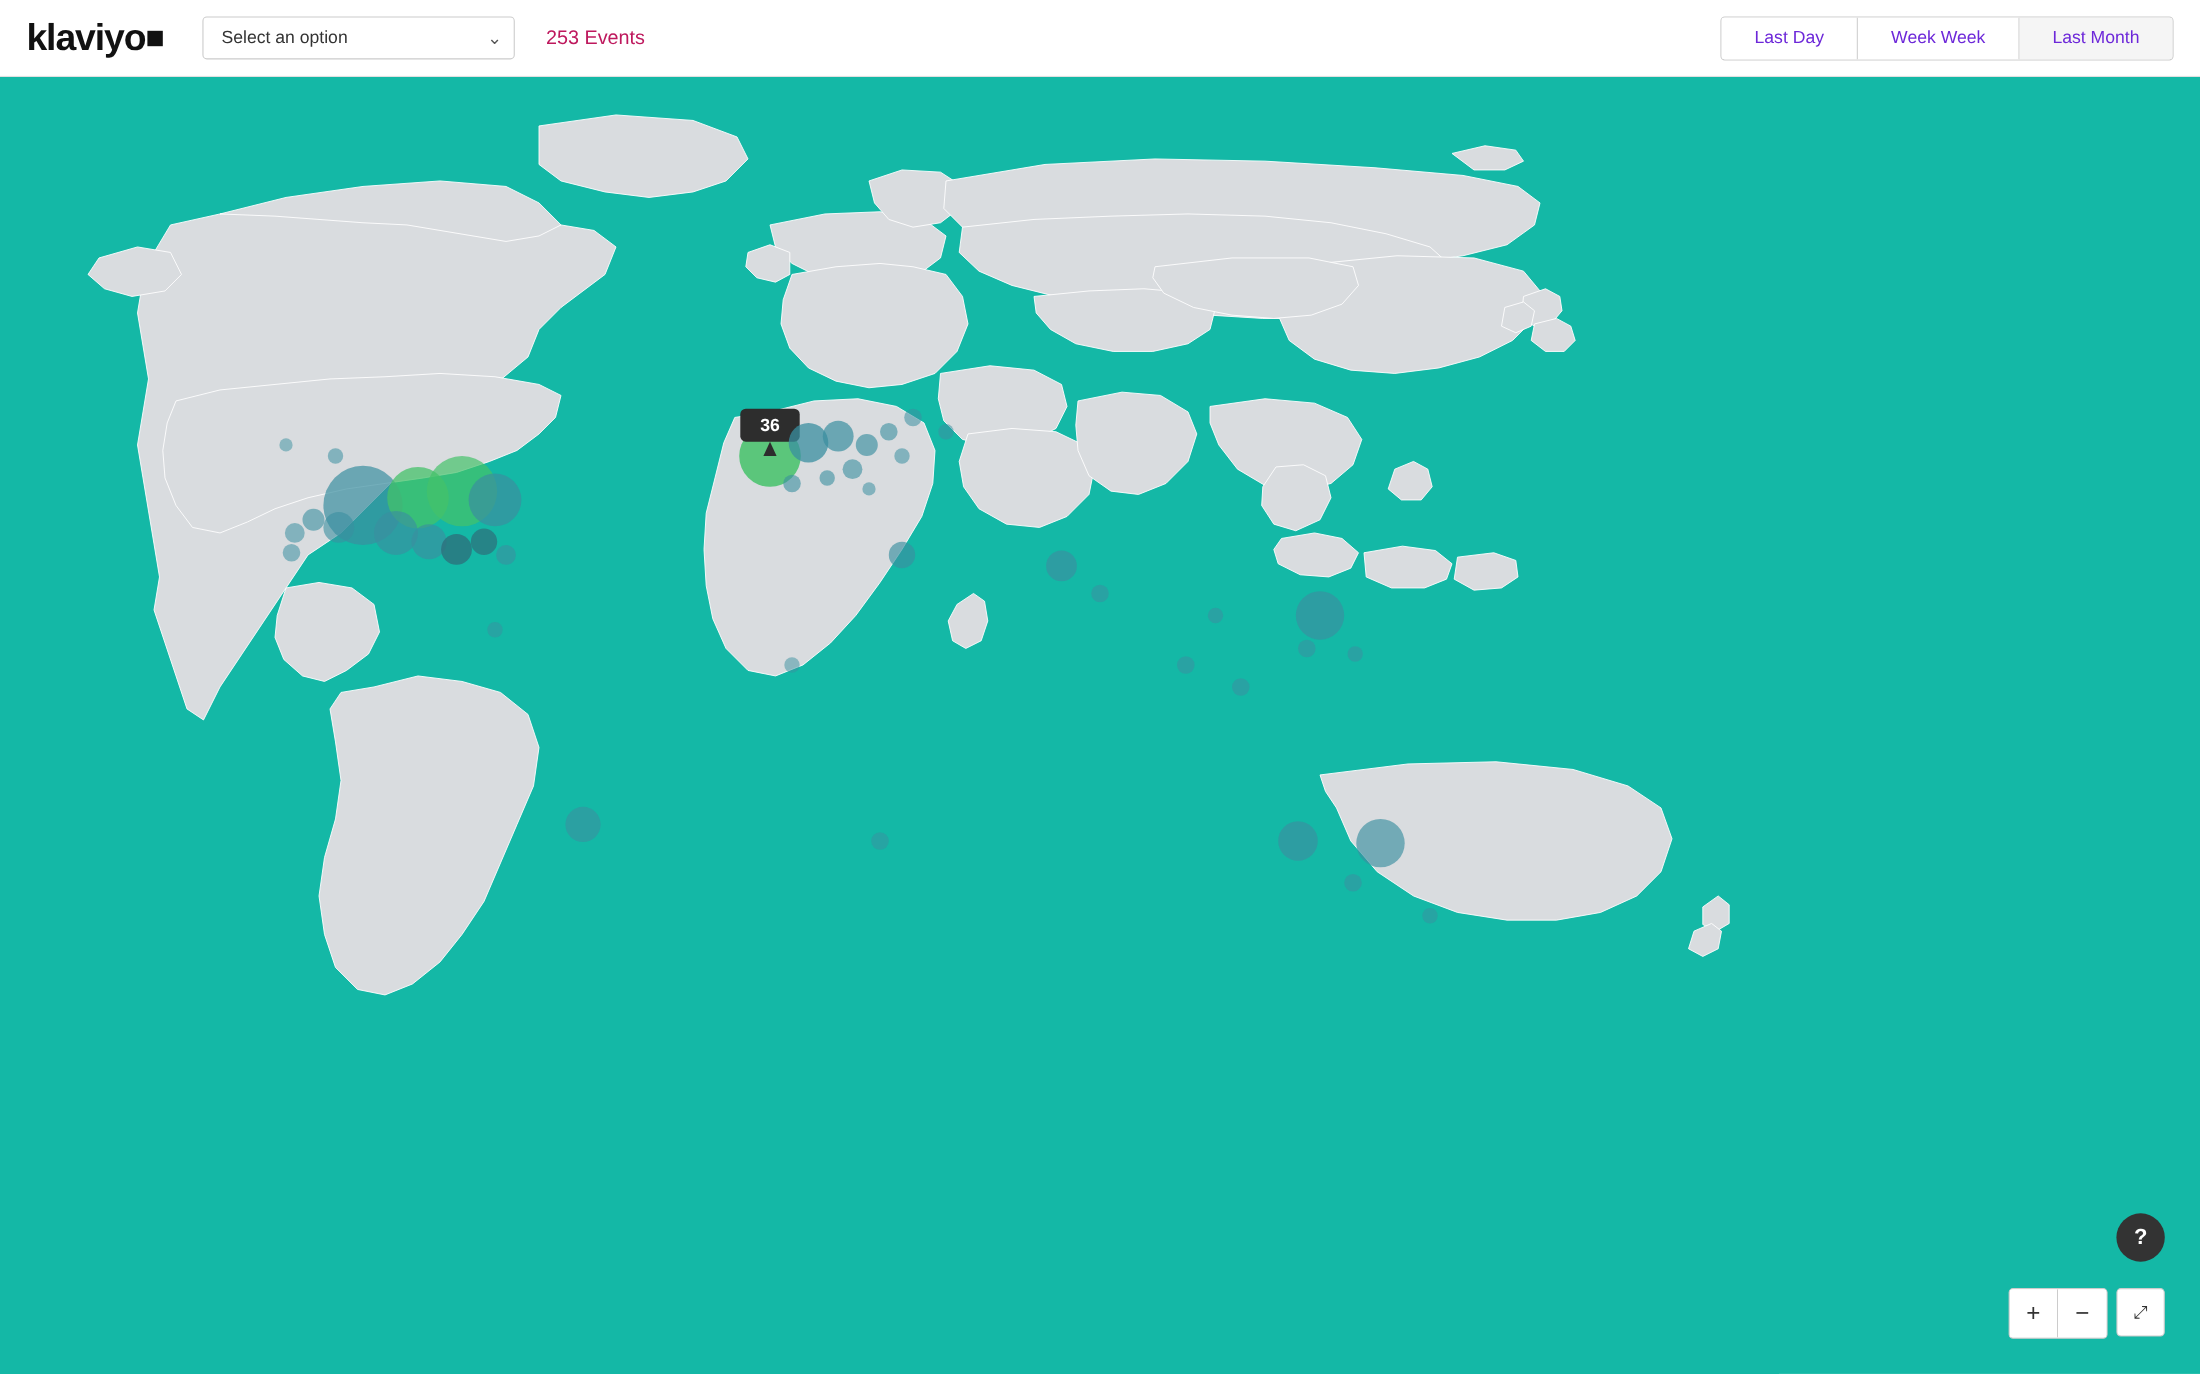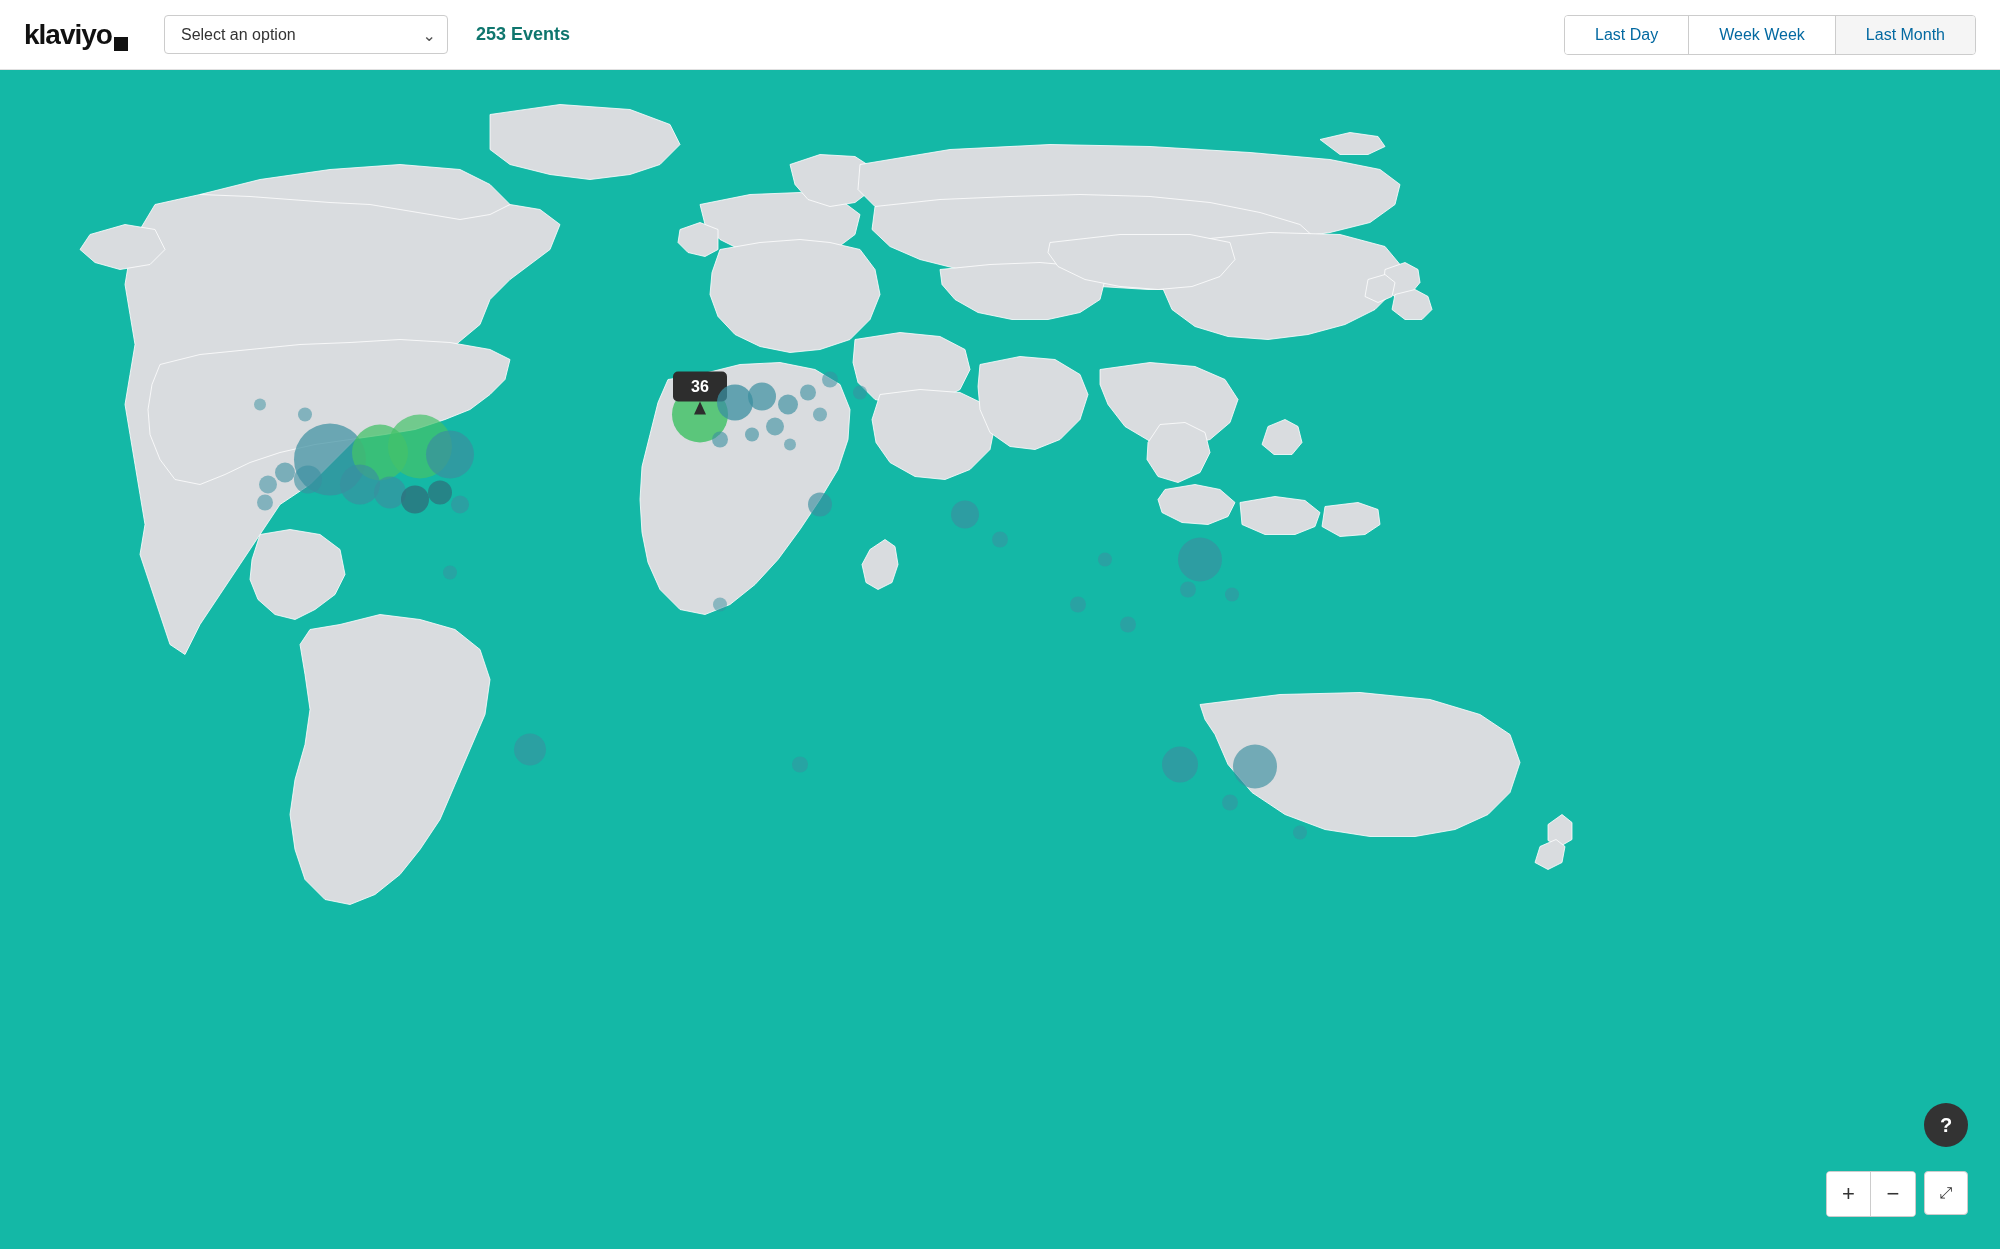--- a/index.html
+++ b/index.html
@@ -9,27 +9,27 @@
     #header {
       display: flex;
       align-items: center;
       padding: 0 24px;
       height: 70px;
       border-bottom: 1px solid #e0e0e0;
       background: #fff;
       gap: 20px;
     }
     #logo {
-      font-size: 28px;
+      font-size: 34px;
       font-weight: 800;
       letter-spacing: -1px;
       color: #111;
       margin-right: 16px;
       display: flex;
-      align-items: flex-end;
+      align-items: center;
     }
     #logo .logo-square {
       width: 14px;
       height: 14px;
       background: #111;
       display: inline-block;
       margin-left: 2px;
       vertical-align: super;
     }
     #select-wrapper {
@@ -52,38 +52,38 @@
       position: absolute;
       right: 12px;
       top: 50%;
       transform: translateY(-50%);
       pointer-events: none;
       color: #555;
       font-size: 16px;
     }
     #events-count {
       font-size: 18px;
-      color: #0f766e;
-      font-weight: 700;
+      color: #be185d;
+      font-weight: 400;
       margin-left: 8px;
     }
     #time-controls {
       margin-left: auto;
       display: flex;
       border: 1.5px solid #ccc;
       border-radius: 4px;
       overflow: hidden;
     }
     .time-btn {
       padding: 10px 30px;
       font-size: 16px;
       border: none;
       background: #fff;
       cursor: pointer;
-      color: #0369a1;
+      color: #6d28d9;
       border-right: 1px solid #ccc;
     }
     .time-btn:last-child { border-right: none; }
     .time-btn.active { background: #f5f5f5; font-weight: 400; }
 
     
     #map-container {
       position: relative;
       width: 100%;
       height: calc(100vh - 70px);

